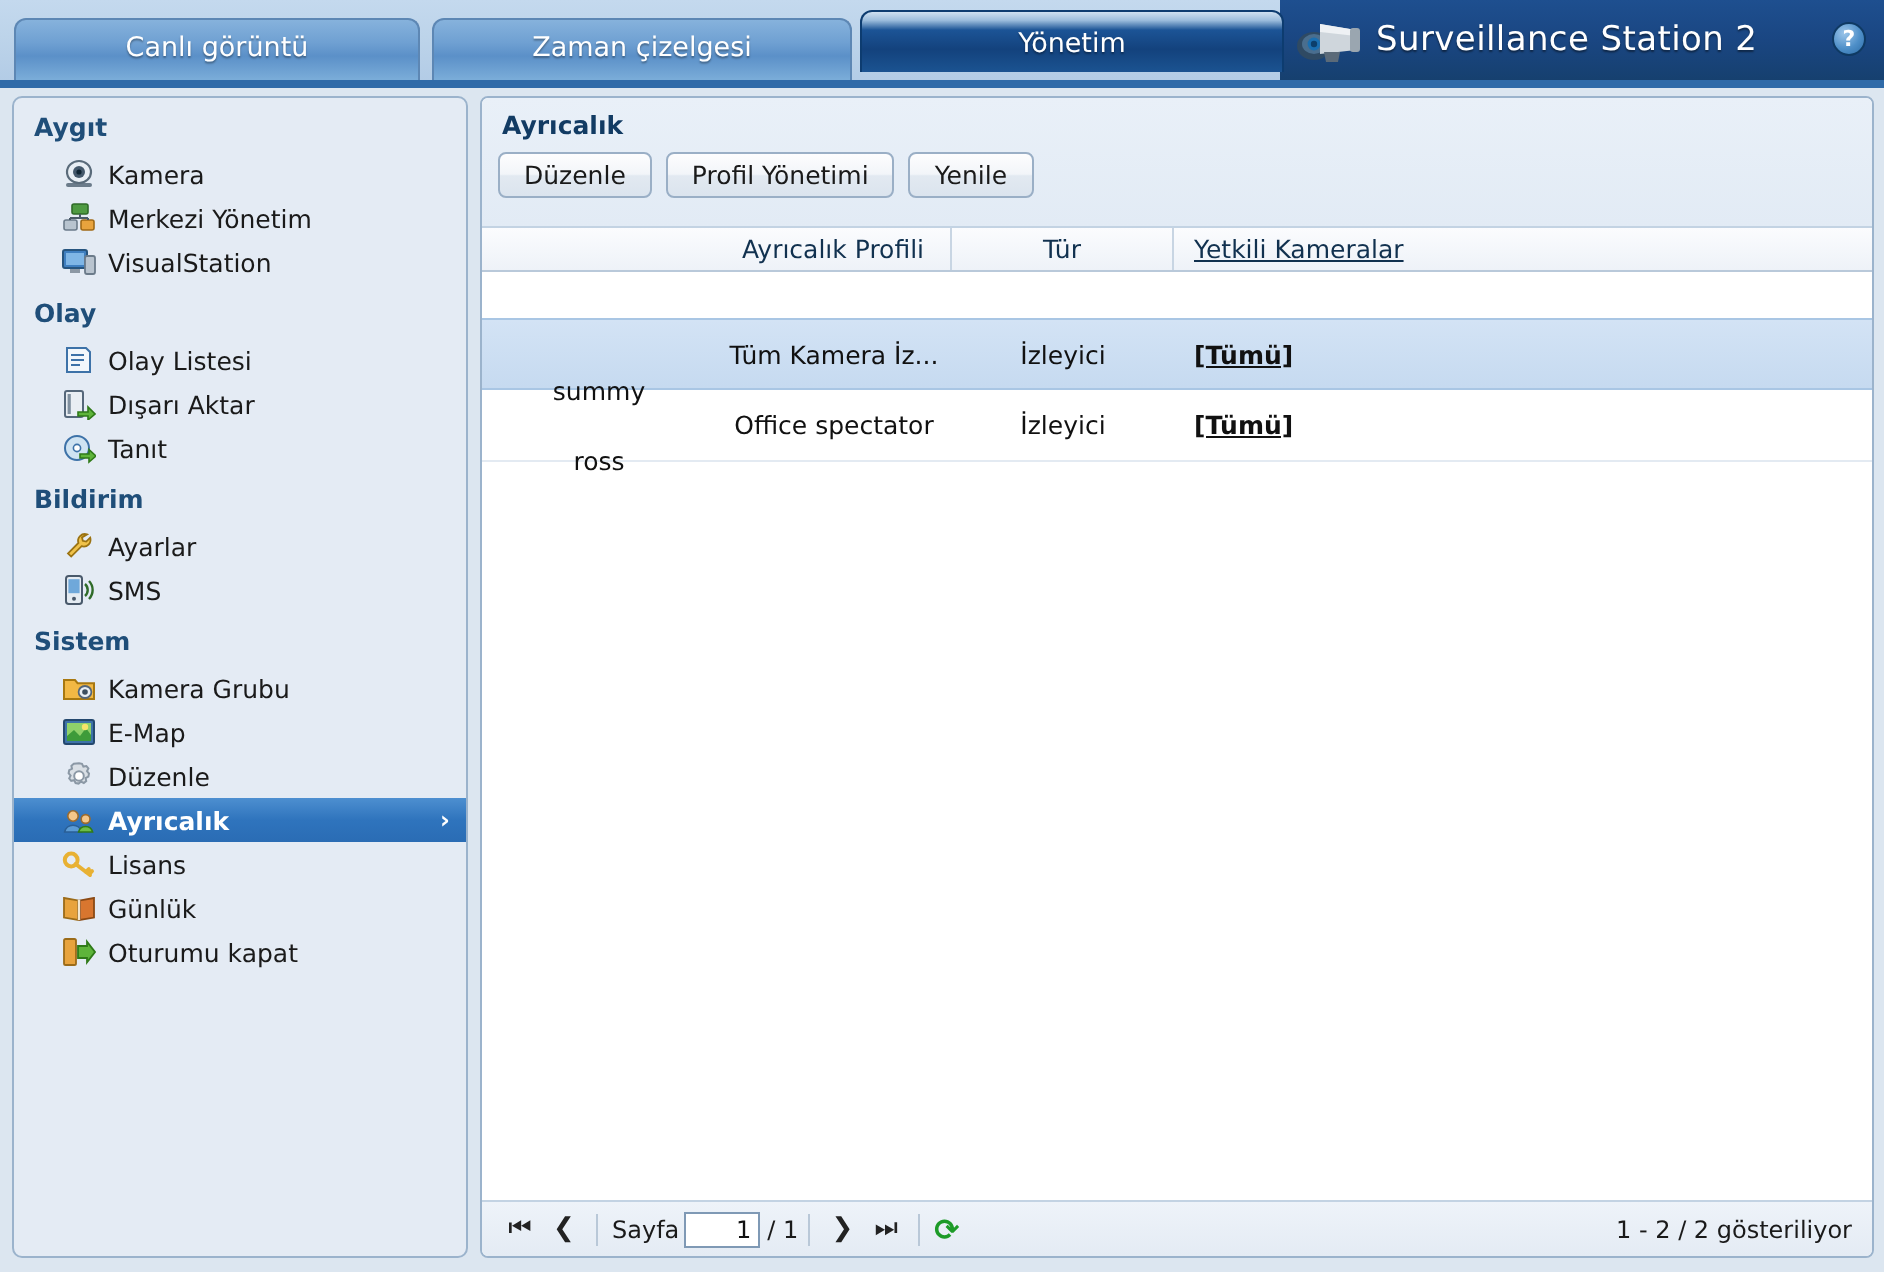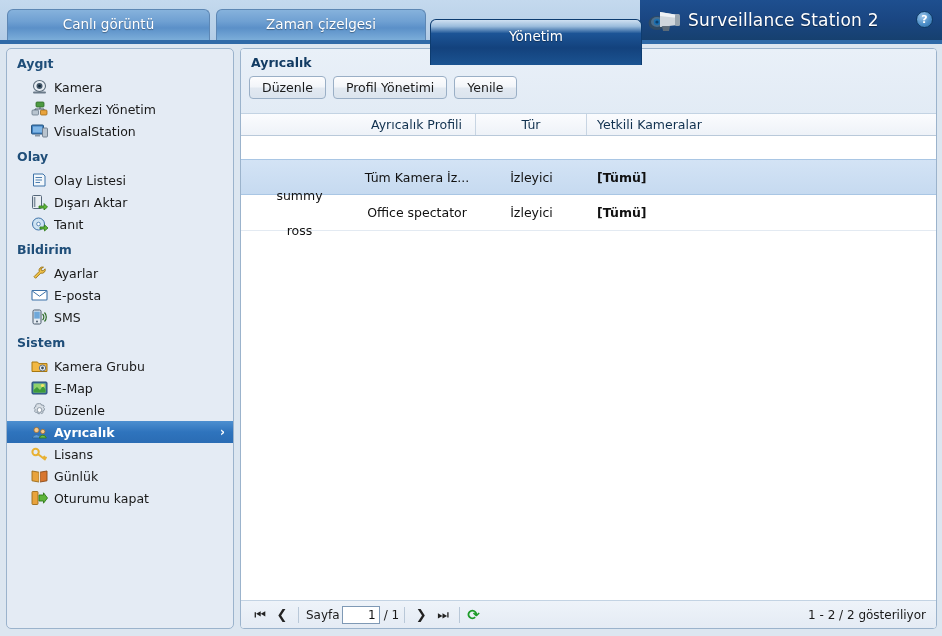--- a/index.html
+++ b/index.html
@@ -73,22 +73,22 @@
     font-size: 13.5px;
     font-weight: normal;
     text-align: center;
     line-height: 29px;
     cursor: pointer;
     text-shadow: 0 1px 1px rgba(0,0,0,0.35);
     background: linear-gradient(to bottom, #86b2dc 0%, #6fa0d2 38%, #5b90c8 60%, #7badd9 100%);
     overflow: hidden;
   }
   .tab.active {
-    top: 19px;
-    height: 46px;
+    top: 5px;
+    height: 31px;
     line-height: 33px;
     border-color: #0d3c70;
     background: linear-gradient(to bottom, #cfe0f1 0%, #9bbcdc 14%, #1c5496 30%, #13427d 62%, #1b5391 100%);
     z-index: 3;
   }
   .tab-live  { left: 7px;   width: 203px; }
   .tab-time  { left: 216px; width: 210px; }
   .tab-admin { left: 430px; width: 212px; }
 
   .topbar-underline {
@@ -237,21 +237,21 @@
     text-align: center;
     overflow: hidden;
     white-space: nowrap;
     text-overflow: ellipsis;
   }
   .gr-cell.left { text-align: left; padding-left: 10px; font-weight: bold; }
 
   .c1 { width: 117px; margin-top: 36px; }
   .c2 { width: 118px; }
   .c3 { width: 111px; }
-  .c4 { width: 349px; }
+  .c4 { width: 349px; text-decoration: underline; }
 
   
   .pager {
     position: absolute;
     left: 0; bottom: 0;
     width: 695px; height: 28px;
     background: linear-gradient(to bottom, #eef3f9 0%, #e4ebf4 100%);
     border-top: 1px solid #c3d3e3;
     display: flex;
     align-items: center;
@@ -402,29 +402,20 @@
       <span class="si-icon">
         <svg width="17" height="16" viewBox="0 0 17 16">
           <path d="M12.5 2.2 a3.4 3.4 0 0 0 -4.3 4.3 L3 11.7 l1.6 1.6 l5.2 -5.2 a3.4 3.4 0 0 0 4.3 -4.3 l-2 2 l-1.7 -0.4 l-0.4 -1.7 Z" fill="#f0c24a" stroke="#9b7312" stroke-width="0.9"></path>
         </svg>
       </span>
       <span>Ayarlar</span>
     </div>
     <div class="side-item">
       <span class="si-icon">
         <svg width="17" height="16" viewBox="0 0 17 16">
-          <rect x="1" y="3.5" width="15" height="9.5" rx="0.8" fill="#ffffff" stroke="#3d72a8" stroke-width="1.1"></rect>
-          <path d="M1.3 4 L8.5 9.2 L15.7 4" stroke="#3d72a8" stroke-width="1" fill="none"></path>
-        </svg>
-      </span>
-      <span>E-posta</span>
-    </div>
-    <div class="side-item">
-      <span class="si-icon">
-        <svg width="17" height="16" viewBox="0 0 17 16">
           <rect x="2" y="1" width="8" height="14" rx="1.4" fill="#e4ebf2" stroke="#49596b" stroke-width="1"></rect>
           <rect x="3.2" y="2.6" width="5.6" height="7" fill="#6fa8da"></rect>
           <circle cx="6" cy="12.4" r="1" fill="#49596b"></circle>
           <path d="M11.5 5 a4 4 0 0 1 0 6 M13.5 3.5 a6.5 6.5 0 0 1 0 9" stroke="#2f6b28" stroke-width="1.2" fill="none"></path>
         </svg>
       </span>
       <span>SMS</span>
     </div>
 
     <div class="side-group-title">Sistem</div>

